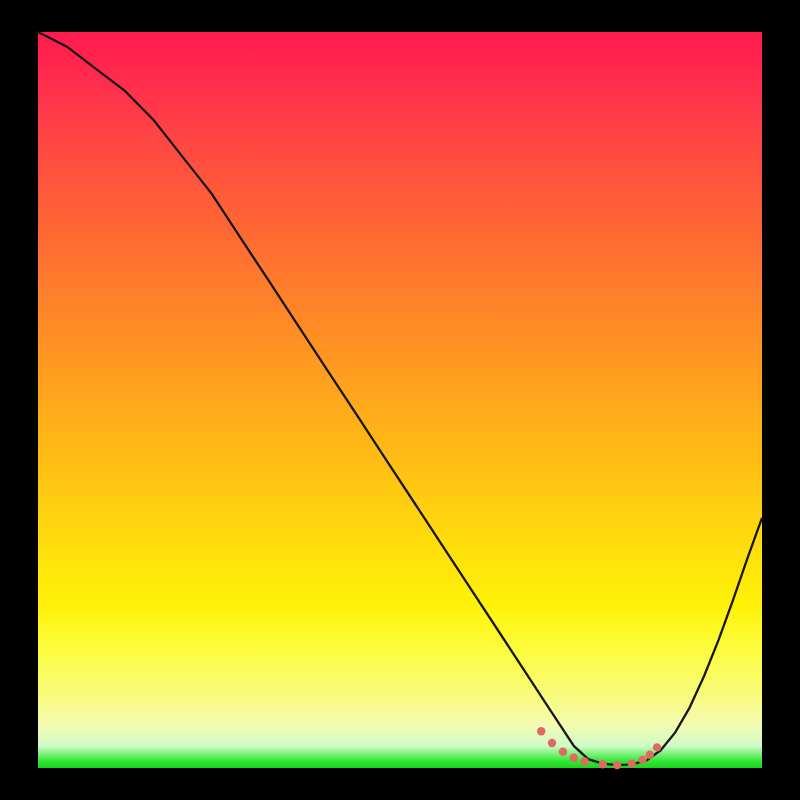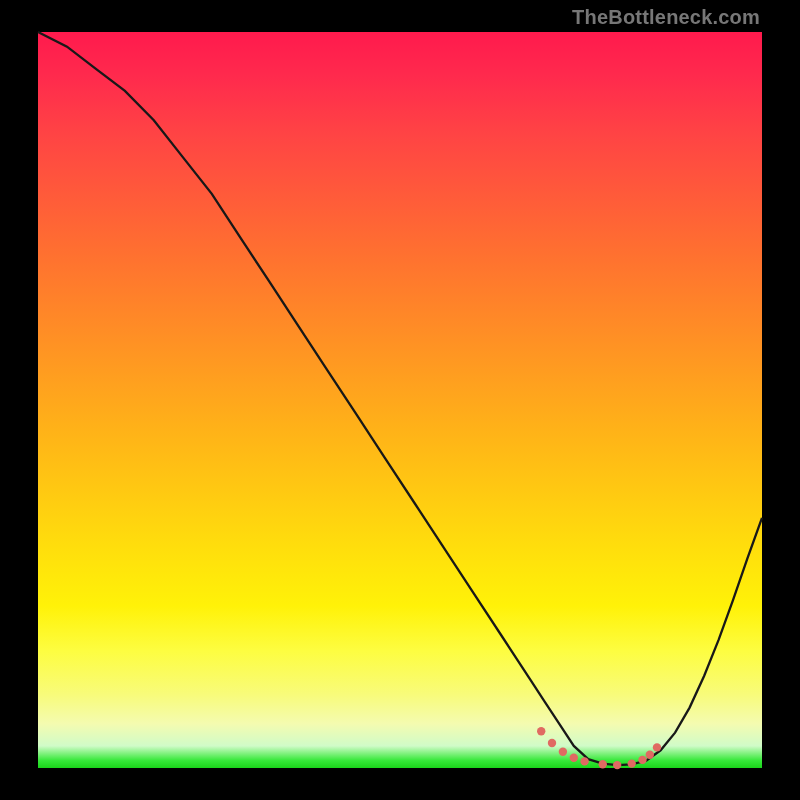--- a/index.html
+++ b/index.html
@@ -69,21 +69,20 @@
     stroke-width: 2.3;
   }
   .dots circle {
     fill: #e06a62;
   }
 </style>
 </head>
 <body>
 
 <div class="frame">
-  <div class="watermark">TheBottleneck.com</div>
 
   <div class="plot-area">
     <svg class="curve" viewBox="0 0 724 736" preserveAspectRatio="none">
       <path d="M0.0 0.0 L29.0 14.7 L57.9 36.8 L86.9 58.9 L115.8 88.3 L144.8 125.1 L173.8 161.9 L202.7 206.1 L231.7 250.2 L260.6 294.4 L289.6 338.6 L318.6 382.7 L347.5 426.9 L376.5 471.0 L405.4 515.2 L434.4 559.4 L463.4 603.5 L492.3 647.7 L506.8 669.8 L521.3 691.8 L535.8 713.9 L550.2 727.2 L564.7 731.6 L579.2 733.1 L593.7 732.3 L608.2 728.6 L622.6 718.3 L637.1 700.7 L651.6 675.6 L666.1 644.0 L680.6 607.9 L695.0 568.2 L709.5 526.2 L724.0 485.8"></path>
       <g class="dots">
           <circle cx="503.2" cy="699.2" r="4.2"></circle>
           <circle cx="514.0" cy="711.0" r="4.2"></circle>
           <circle cx="524.9" cy="719.8" r="4.2"></circle>
           <circle cx="535.8" cy="725.7" r="4.2"></circle>
           <circle cx="546.6" cy="729.4" r="4.2"></circle>

